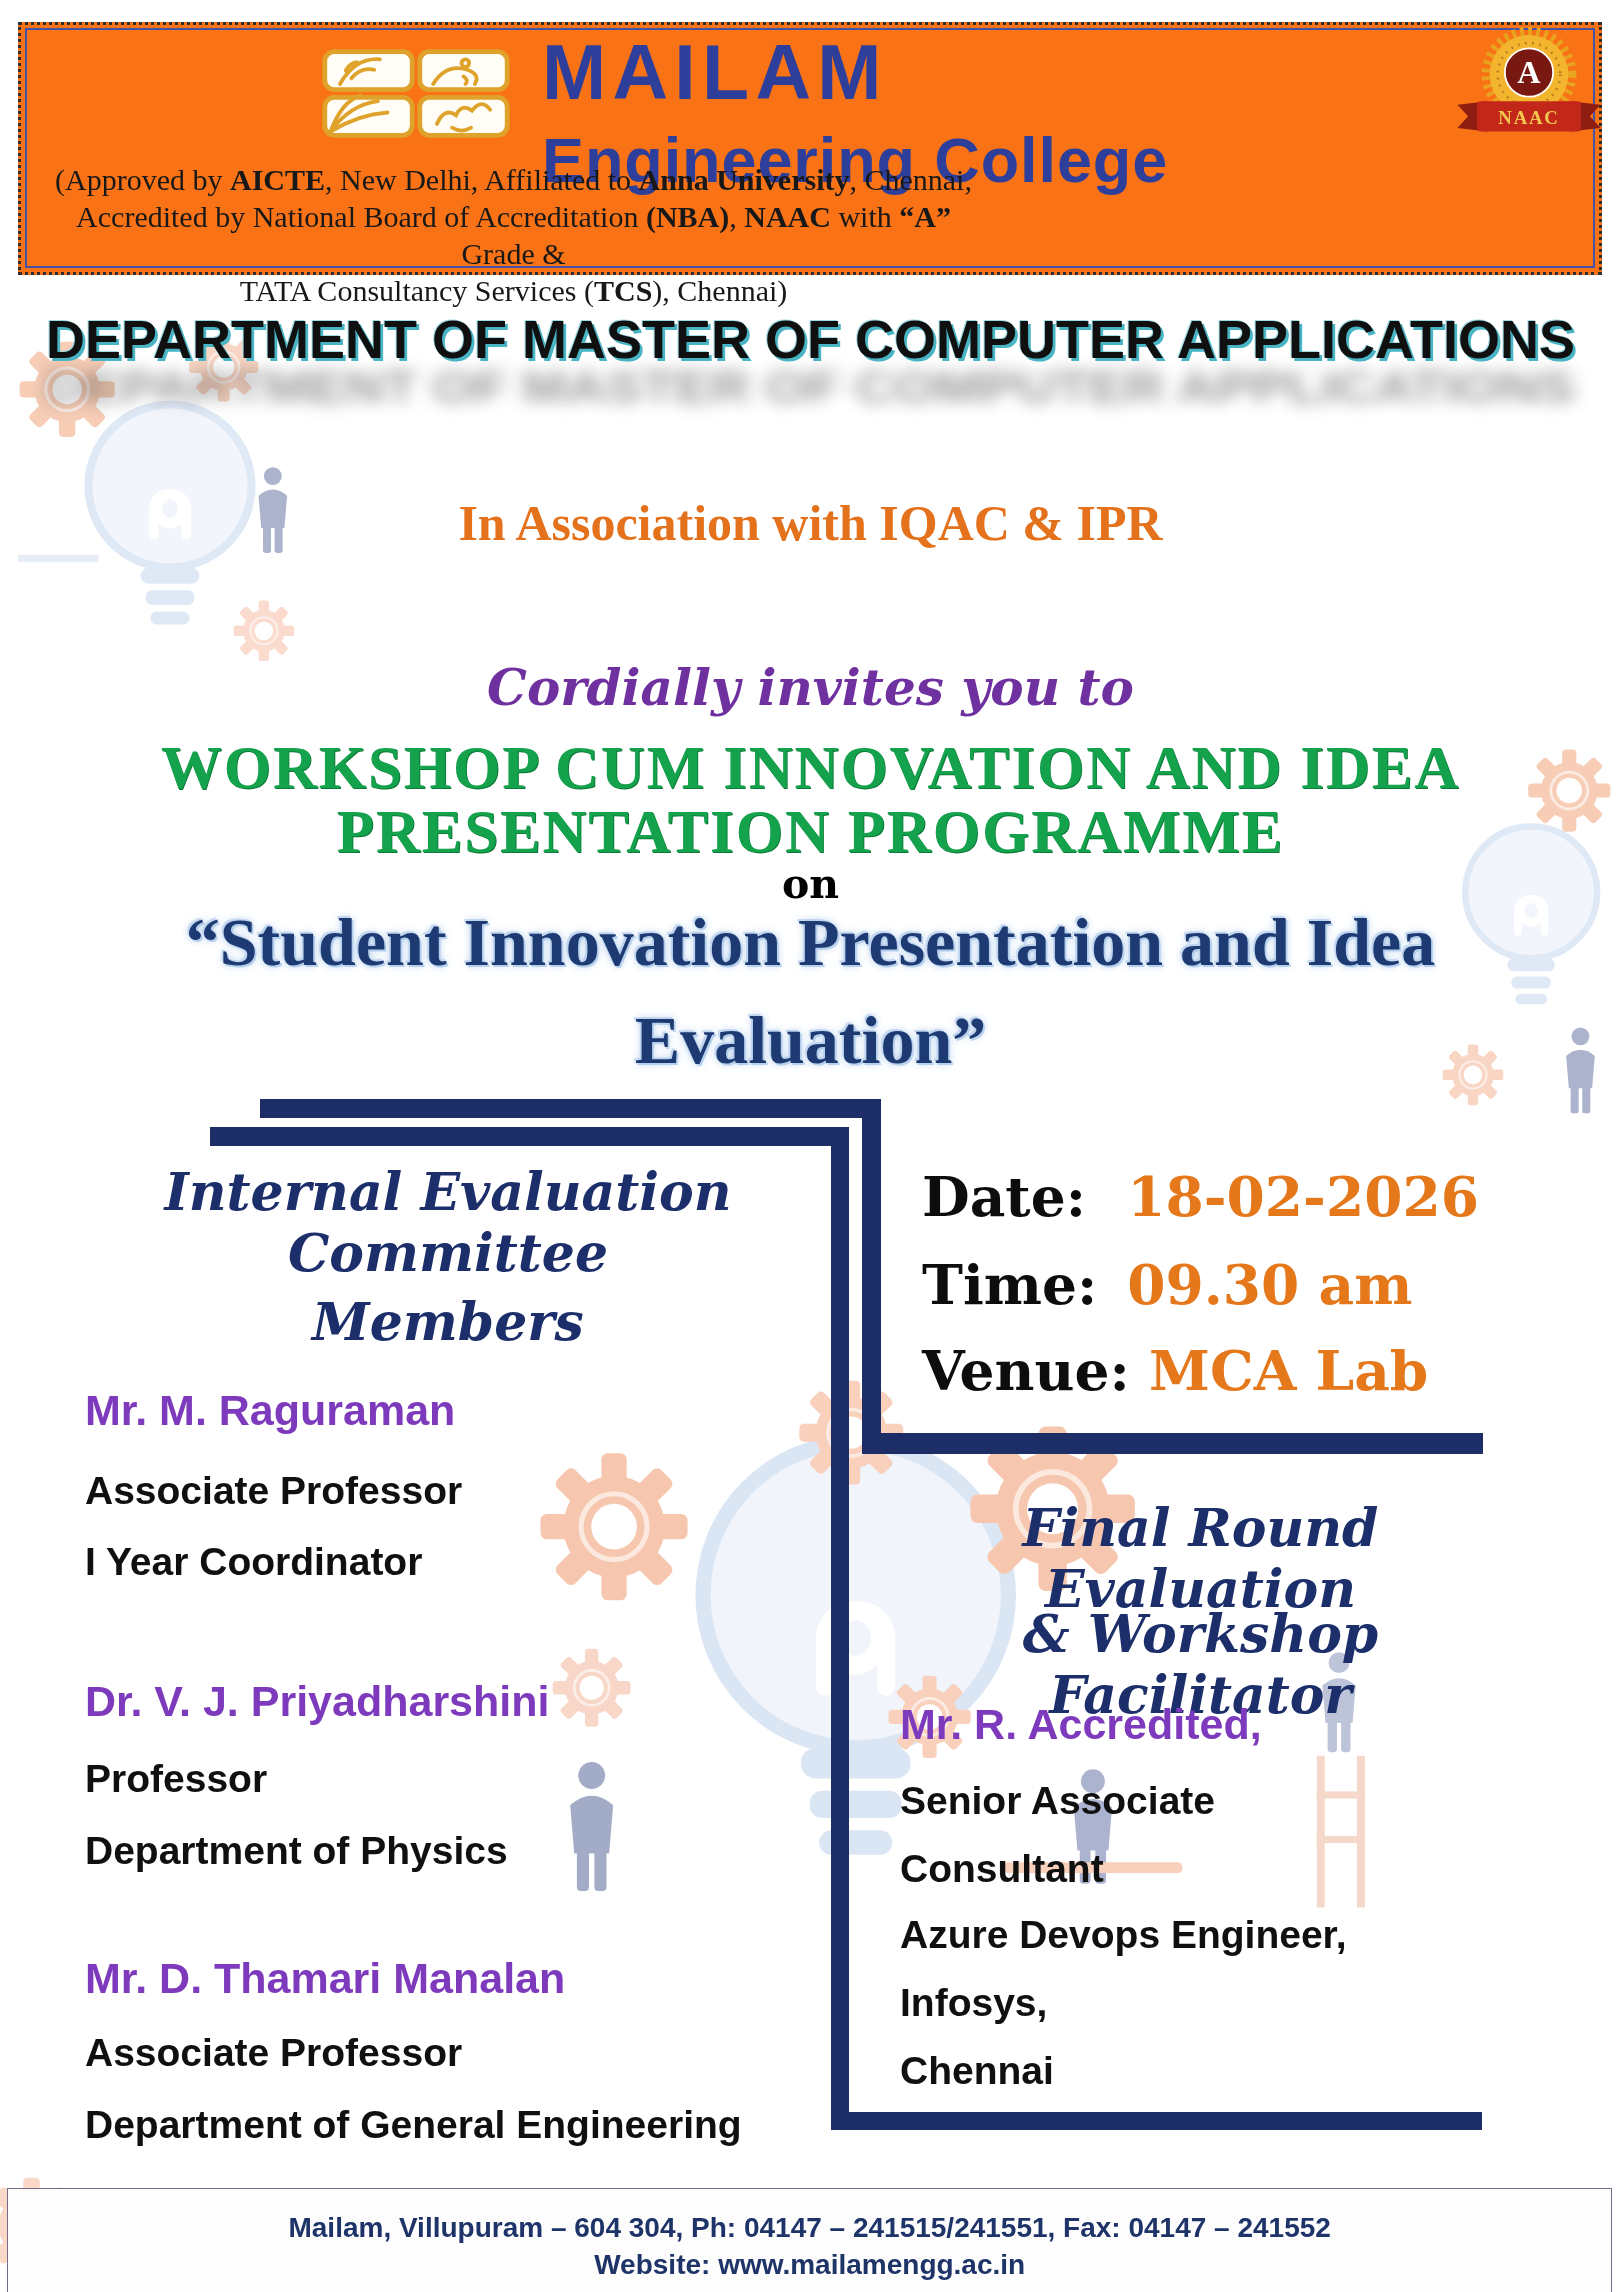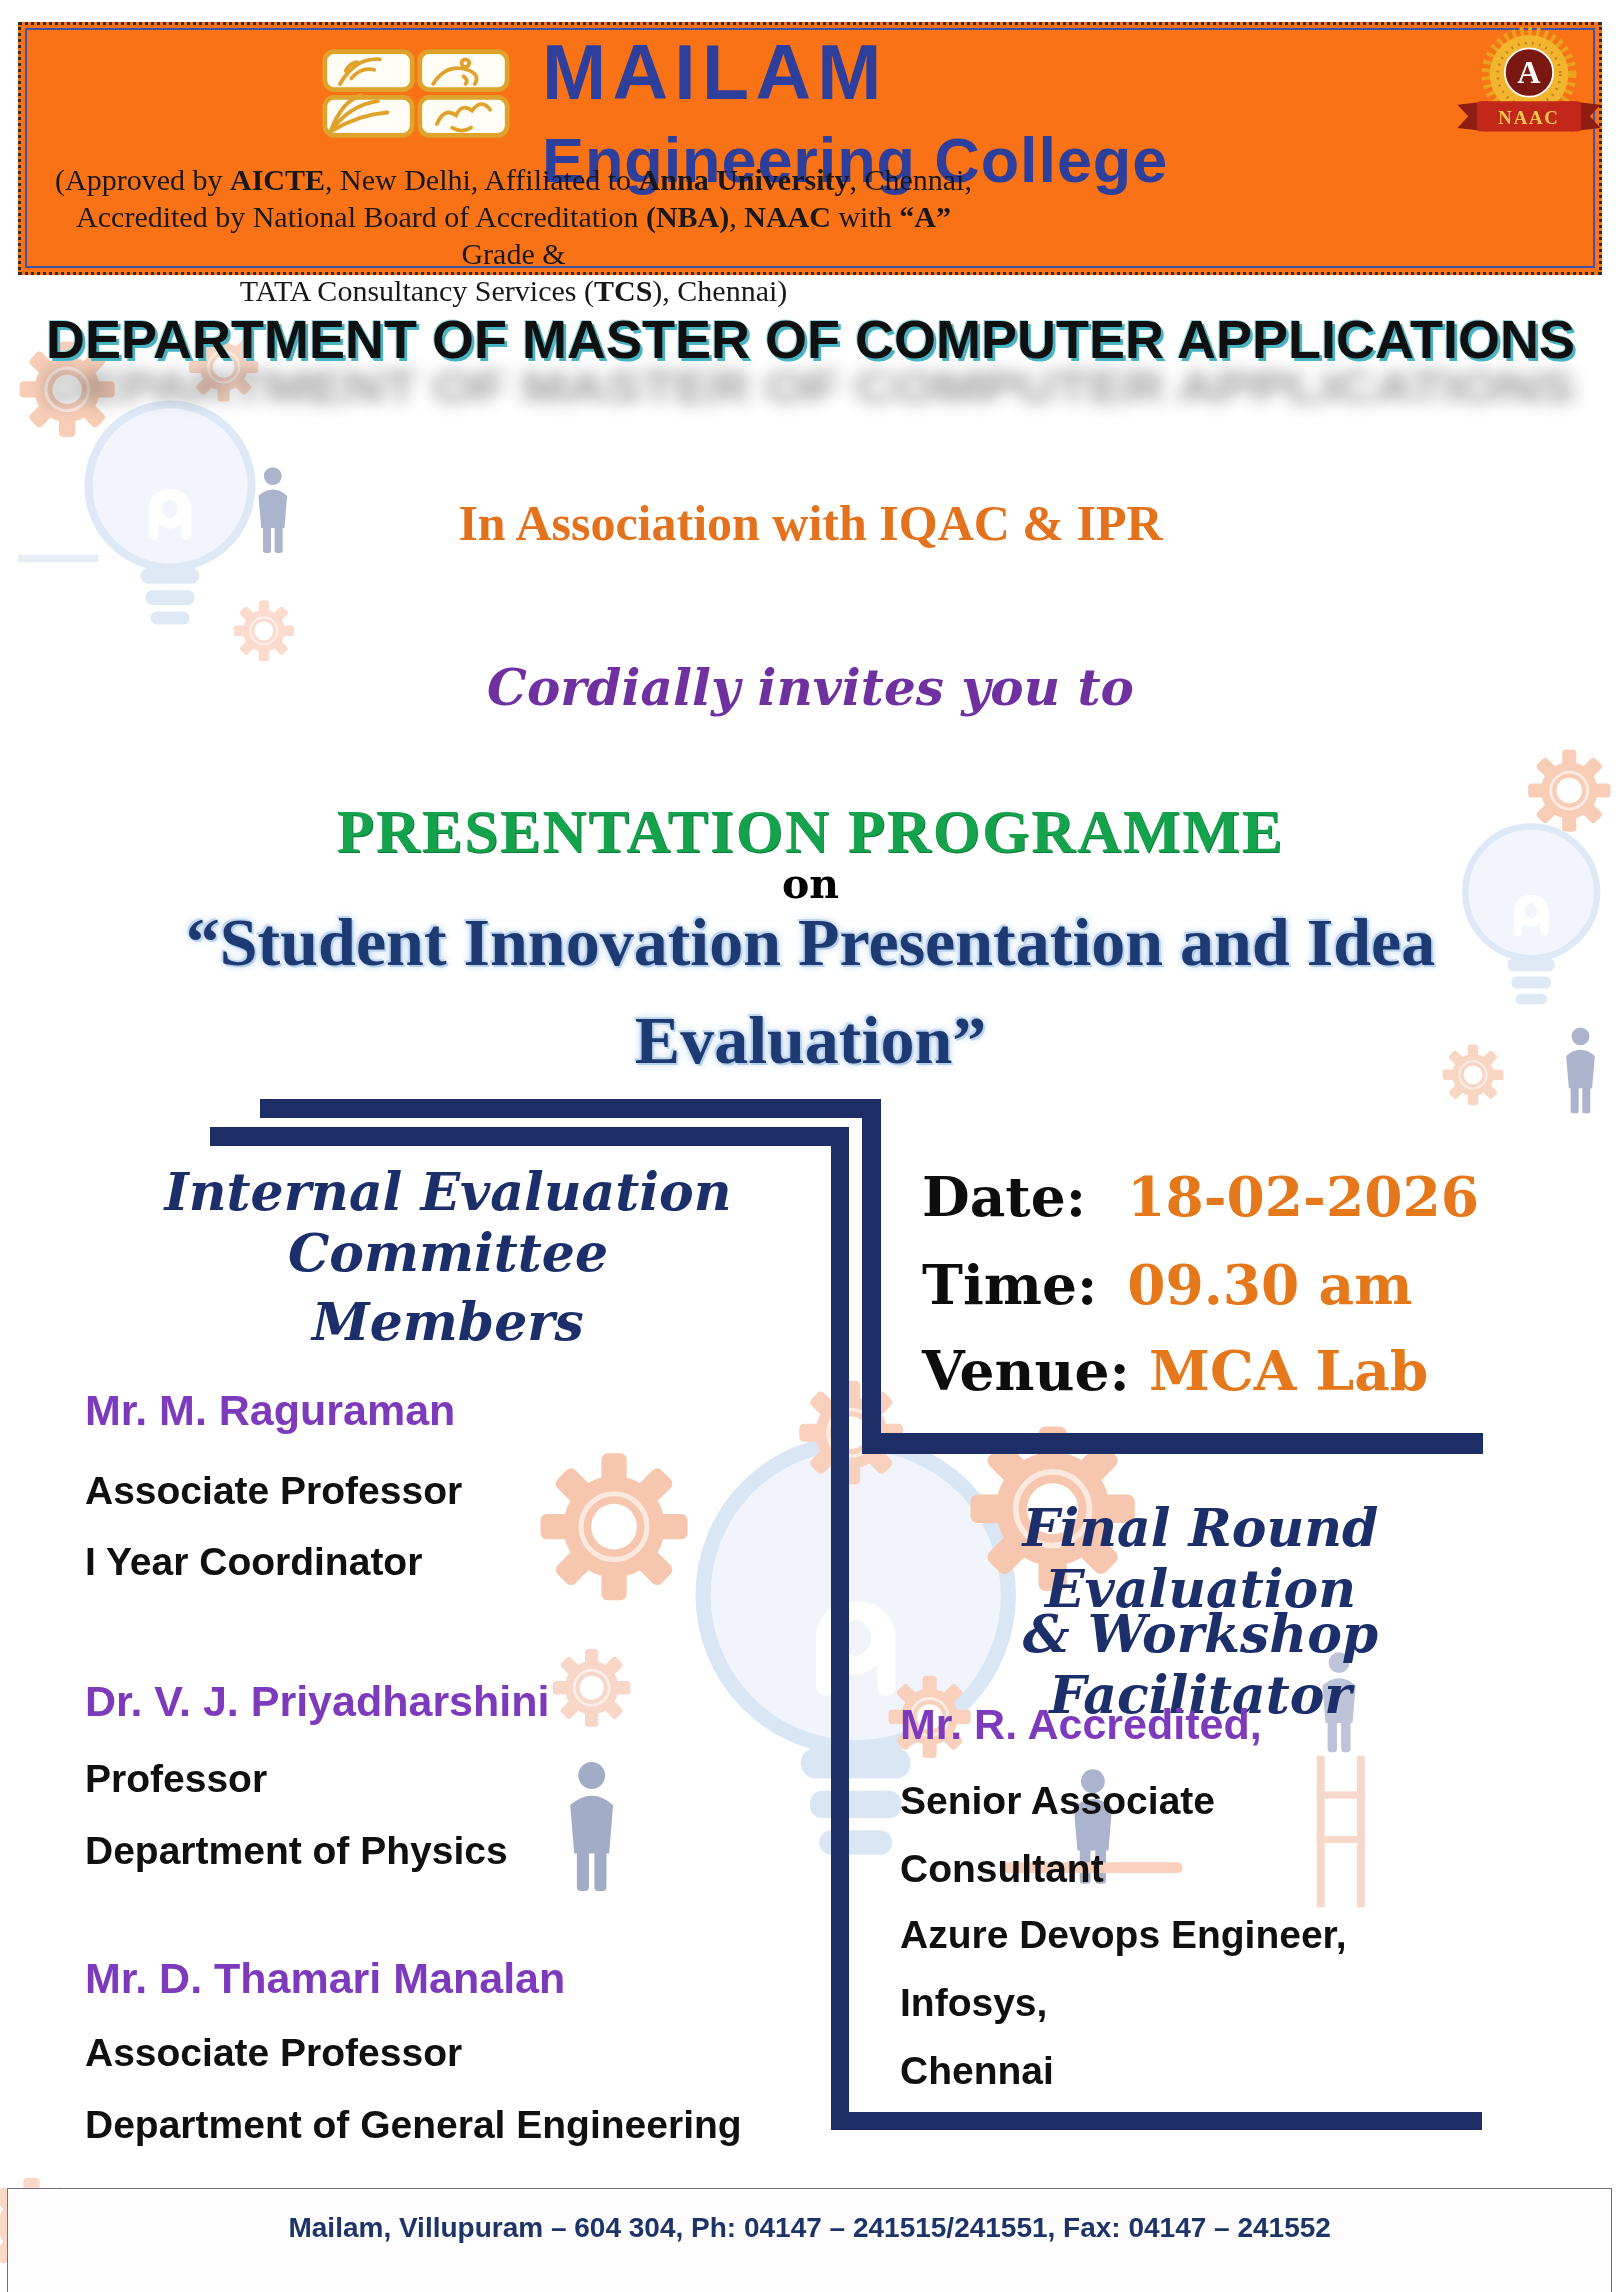--- a/index.html
+++ b/index.html
@@ -178,20 +178,21 @@
       <div><span>(Approved by </span><span class="b">AICTE</span><span>, New Delhi, Affiliated to </span><span class="b">Anna University</span><span>, Chennai,</span></div>
       <div><span>Accredited by National Board of Accreditation </span><span class="b">(NBA)</span><span>,  </span><span class="b">NAAC</span><span> with </span><span class="b">“A”</span><span> Grade &amp;</span></div>
       <div><span>TATA Consultancy Services (</span><span class="b">TCS</span><span>), Chennai)</span></div>
     </div>
   </div>
 
   <div class="center-line dept-shadow">DEPARTMENT OF MASTER OF COMPUTER APPLICATIONS</div>
   <div class="center-line dept">DEPARTMENT OF MASTER OF COMPUTER APPLICATIONS</div>
   <div class="center-line assoc">In Association with IQAC &amp; IPR</div>
   <div class="center-line cordial">Cordially invites you to</div>
+  <div class="center-line prog prog1">WORKSHOP CUM INNOVATION AND IDEA</div>
   <div class="center-line prog prog2">PRESENTATION PROGRAMME</div>
   <div class="center-line on">on</div>
   <div class="center-line topic topic1">“Student Innovation Presentation and Idea</div>
   <div class="center-line topic topic2">Evaluation”</div>
 
   <div class="bar" style="left:260px;top:1099px;width:621px;height:19px"></div>
   <div class="bar" style="left:862px;top:1099px;width:19px;height:355px"></div>
   <div class="bar" style="left:862px;top:1433px;width:621px;height:20.6px"></div>
   <div class="bar" style="left:210px;top:1127px;width:639px;height:19px"></div>
   <div class="bar" style="left:831px;top:1127px;width:18px;height:1003px"></div>
@@ -230,16 +231,17 @@
 
   <div class="name" style="left:900px;top:1700px">Mr. R. Accredited,</div>
   <div class="role" style="left:900px;top:1779px">Senior Associate</div>
   <div class="role" style="left:900px;top:1847px">Consultant</div>
   <div class="role" style="left:900px;top:1913px">Azure Devops Engineer,</div>
   <div class="role" style="left:900px;top:1981px">Infosys,</div>
   <div class="role" style="left:900px;top:2049px">Chennai</div>
 
   <div class="footer">
     <div class="f1">Mailam, Villupuram – 604 304, Ph: 04147 – 241515/241551, Fax: 04147 – 241552</div>
+    <div class="f2">Website: www.mailamengg.ac.in</div>
   </div>
 
 </div>
 
 
 </body></html>

